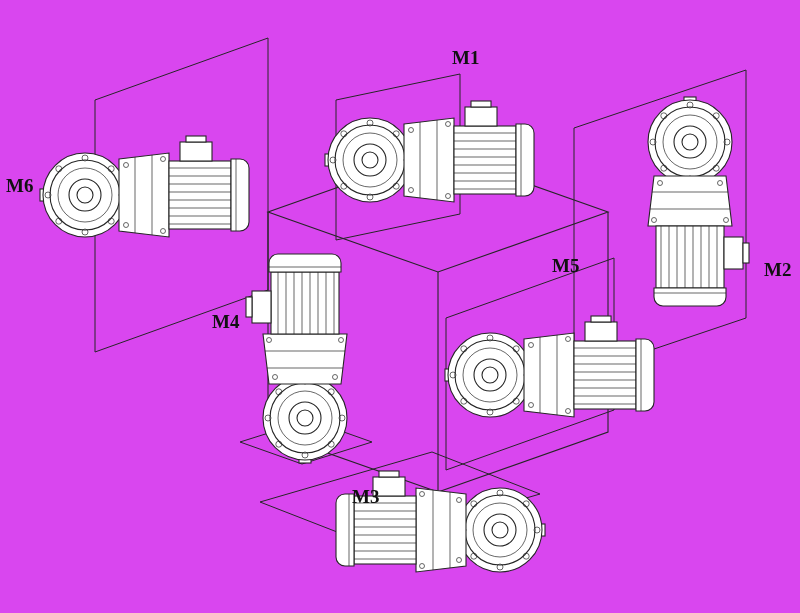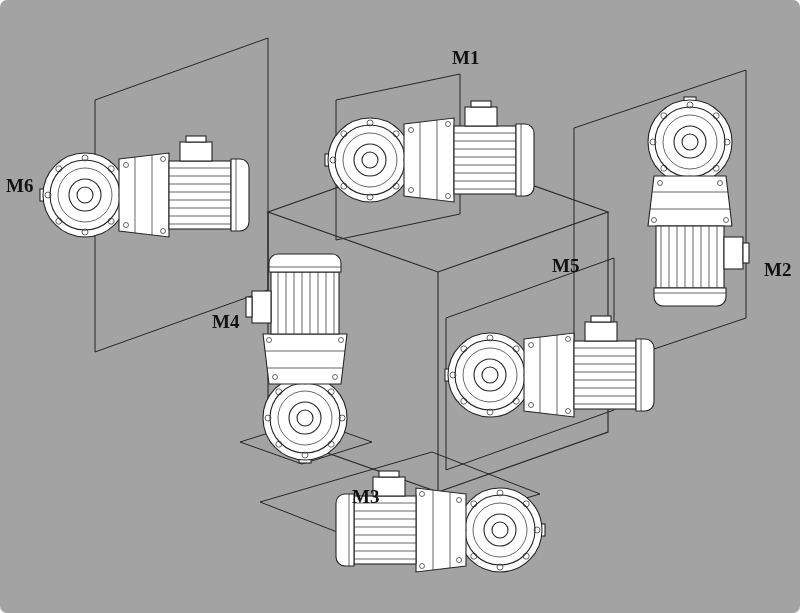--- a/index.html
+++ b/index.html
@@ -4,23 +4,22 @@
 <style>
   html, body {
     margin: 0;
     padding: 0;
     background: #ffffff;
   }
   .stage {
     position: relative;
     width: 800px;
     height: 613px;
-    background: #a3a3a3;
+    background: #d946ef;
     overflow: hidden;
-    border-radius: 7px;
   }
   svg { display: block; }
   .ln  { fill: none; stroke: #262626; stroke-width: 1.1; }
   .fw  { fill: #ffffff; stroke: #262626; stroke-width: 1.1; }
   .thin{ stroke-width: 0.7; }
   .plane { fill: none; stroke: #262626; stroke-width: 1; }
   text.pos-label {
     font-family: "Liberation Serif", serif;
     font-weight: bold;
     font-size: 19px;

